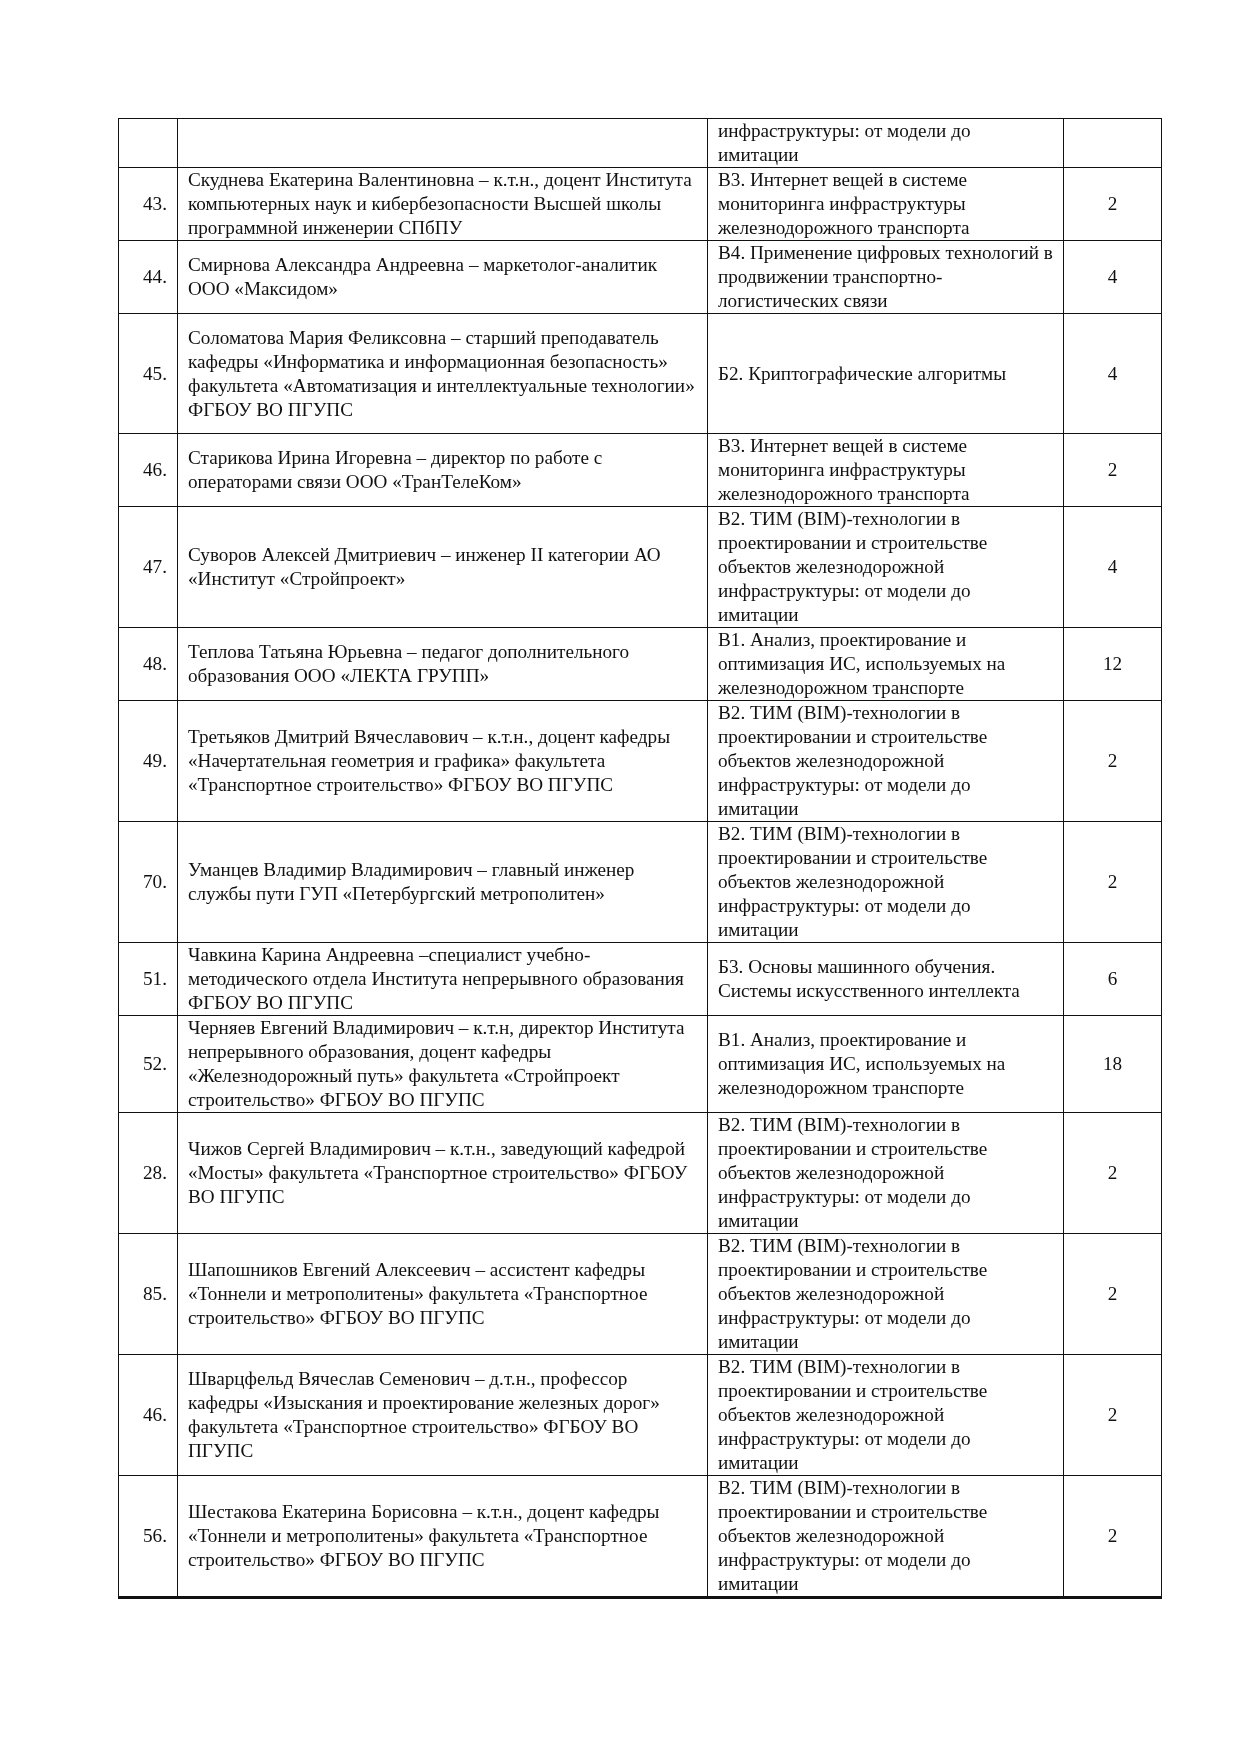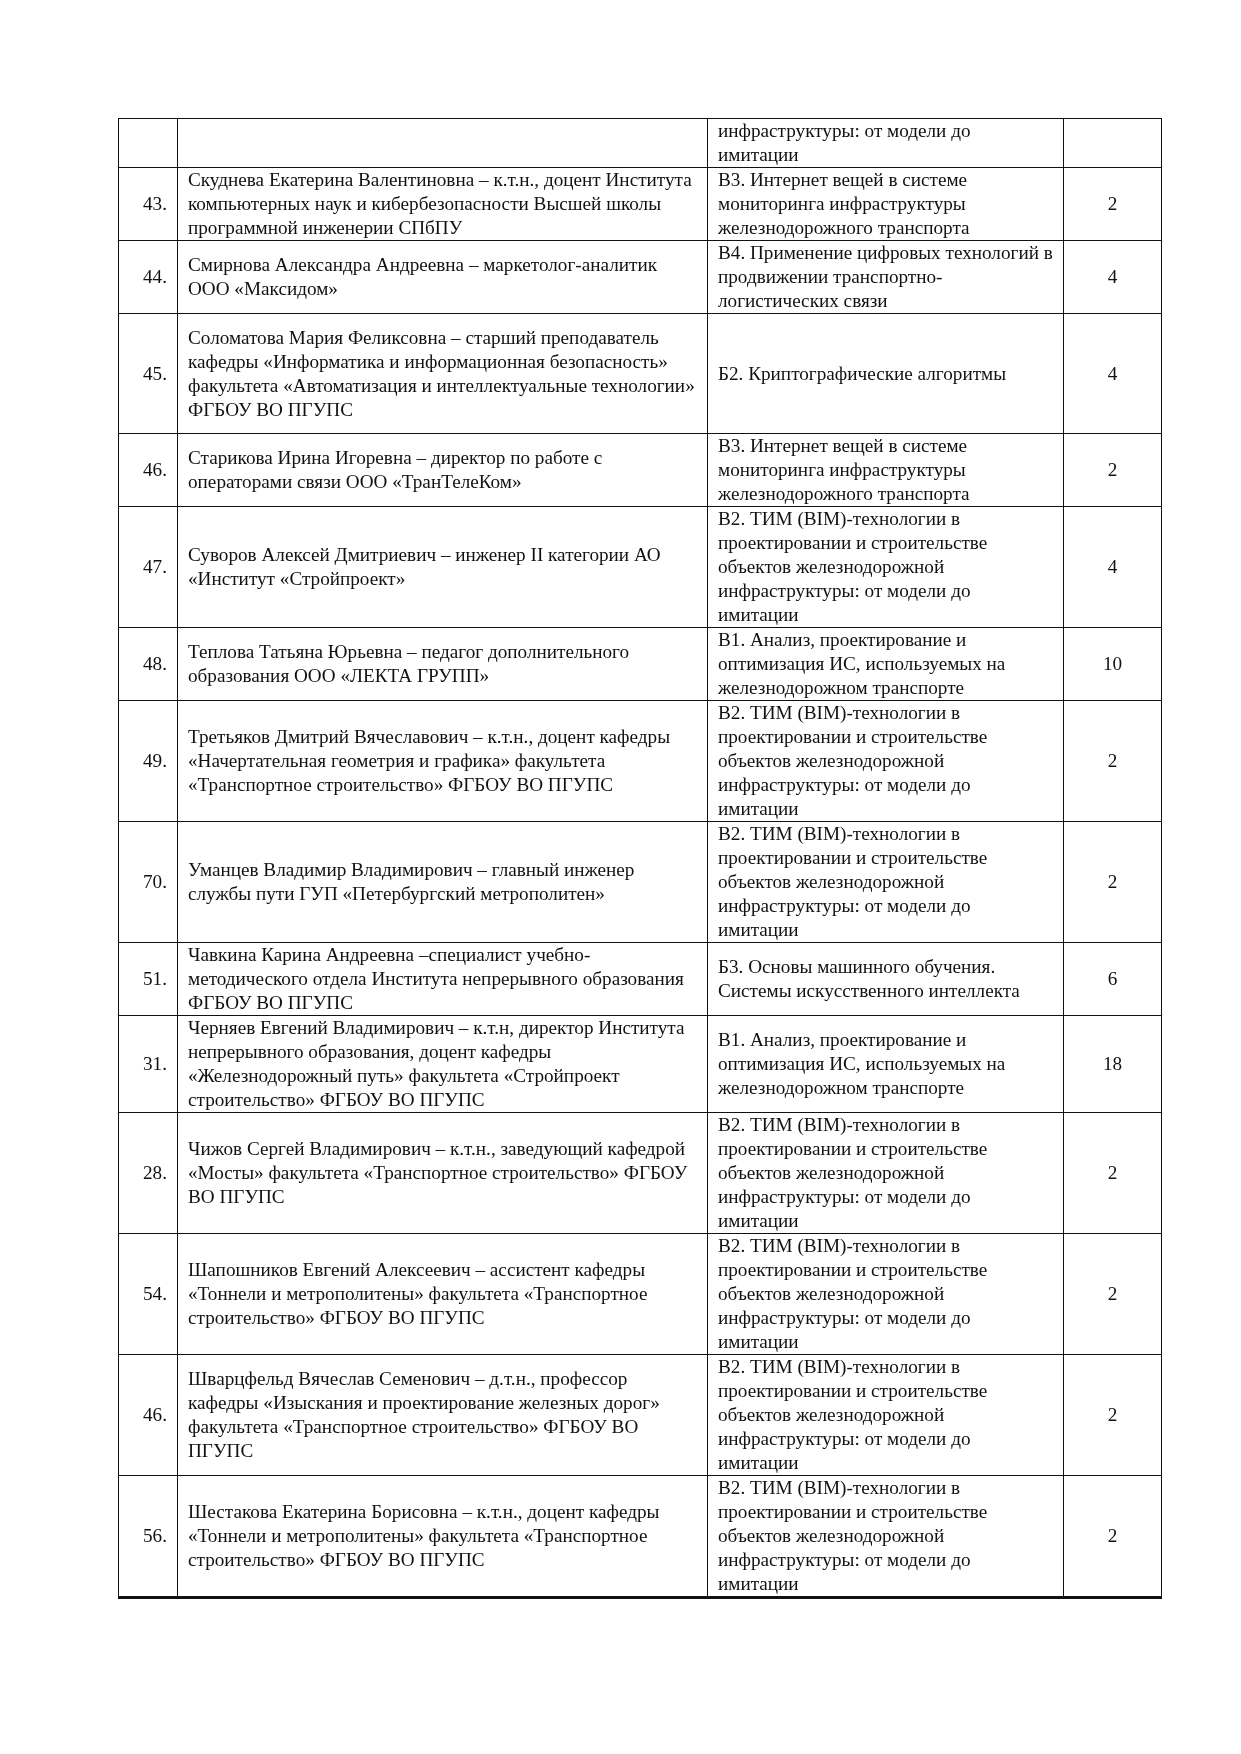--- a/index.html
+++ b/index.html
@@ -65,54 +65,54 @@
       <tr style="height:120px">
         <td class="num">47.</td>
         <td class="name">Суворов Алексей Дмитриевич – инженер II категории АО «Институт «Стройпроект»</td>
         <td class="course">В2. ТИМ (BIM)-технологии в проектировании и строительстве объектов железнодорожной инфраструктуры: от модели до имитации</td>
         <td class="hours">4</td>
       </tr>
       <tr style="height:73px">
         <td class="num">48.</td>
         <td class="name">Теплова Татьяна Юрьевна – педагог дополнительного образования ООО «ЛЕКТА ГРУПП»</td>
         <td class="course">В1. Анализ, проектирование и оптимизация ИС, используемых на железнодорожном транспорте</td>
-        <td class="hours">10</td>
+        <td class="hours">12</td>
       </tr>
       <tr style="height:120px">
         <td class="num">49.</td>
         <td class="name">Третьяков Дмитрий Вячеславович – к.т.н., доцент кафедры «Начертательная геометрия и графика» факультета «Транспортное строительство» ФГБОУ ВО ПГУПС</td>
         <td class="course">В2. ТИМ (BIM)-технологии в проектировании и строительстве объектов железнодорожной инфраструктуры: от модели до имитации</td>
         <td class="hours">2</td>
       </tr>
       <tr style="height:120px">
         <td class="num">70.</td>
         <td class="name">Уманцев Владимир Владимирович – главный инженер службы пути ГУП «Петербургский метрополитен»</td>
         <td class="course">В2. ТИМ (BIM)-технологии в проектировании и строительстве объектов железнодорожной инфраструктуры: от модели до имитации</td>
         <td class="hours">2</td>
       </tr>
       <tr style="height:73px">
         <td class="num">51.</td>
         <td class="name">Чавкина Карина Андреевна –специалист учебно-методического отдела Института непрерывного образования ФГБОУ ВО ПГУПС</td>
         <td class="course">Б3. Основы машинного обучения. Системы искусственного интеллекта</td>
         <td class="hours">6</td>
       </tr>
       <tr style="height:97px">
-        <td class="num">31.</td>
+        <td class="num">52.</td>
         <td class="name">Черняев Евгений Владимирович – к.т.н, директор Института непрерывного образования, доцент кафедры «Железнодорожный путь» факультета «Стройпроект строительство» ФГБОУ ВО ПГУПС</td>
         <td class="course">В1. Анализ, проектирование и оптимизация ИС, используемых на железнодорожном транспорте</td>
         <td class="hours">18</td>
       </tr>
       <tr style="height:120px">
         <td class="num">28.</td>
         <td class="name">Чижов Сергей Владимирович – к.т.н., заведующий кафедрой «Мосты» факультета «Транспортное строительство» ФГБОУ ВО ПГУПС</td>
         <td class="course">В2. ТИМ (BIM)-технологии в проектировании и строительстве объектов железнодорожной инфраструктуры: от модели до имитации</td>
         <td class="hours">2</td>
       </tr>
       <tr style="height:120px">
-        <td class="num">54.</td>
+        <td class="num">85.</td>
         <td class="name">Шапошников Евгений Алексеевич – ассистент кафедры «Тоннели и метрополитены» факультета «Транспортное строительство» ФГБОУ ВО ПГУПС</td>
         <td class="course">В2. ТИМ (BIM)-технологии в проектировании и строительстве объектов железнодорожной инфраструктуры: от модели до имитации</td>
         <td class="hours">2</td>
       </tr>
       <tr style="height:120px">
         <td class="num">46.</td>
         <td class="name">Шварцфельд Вячеслав Семенович – д.т.н., профессор кафедры «Изыскания и проектирование железных дорог» факультета «Транспортное строительство» ФГБОУ ВО ПГУПС</td>
         <td class="course">В2. ТИМ (BIM)-технологии в проектировании и строительстве объектов железнодорожной инфраструктуры: от модели до имитации</td>
         <td class="hours">2</td>
       </tr>

